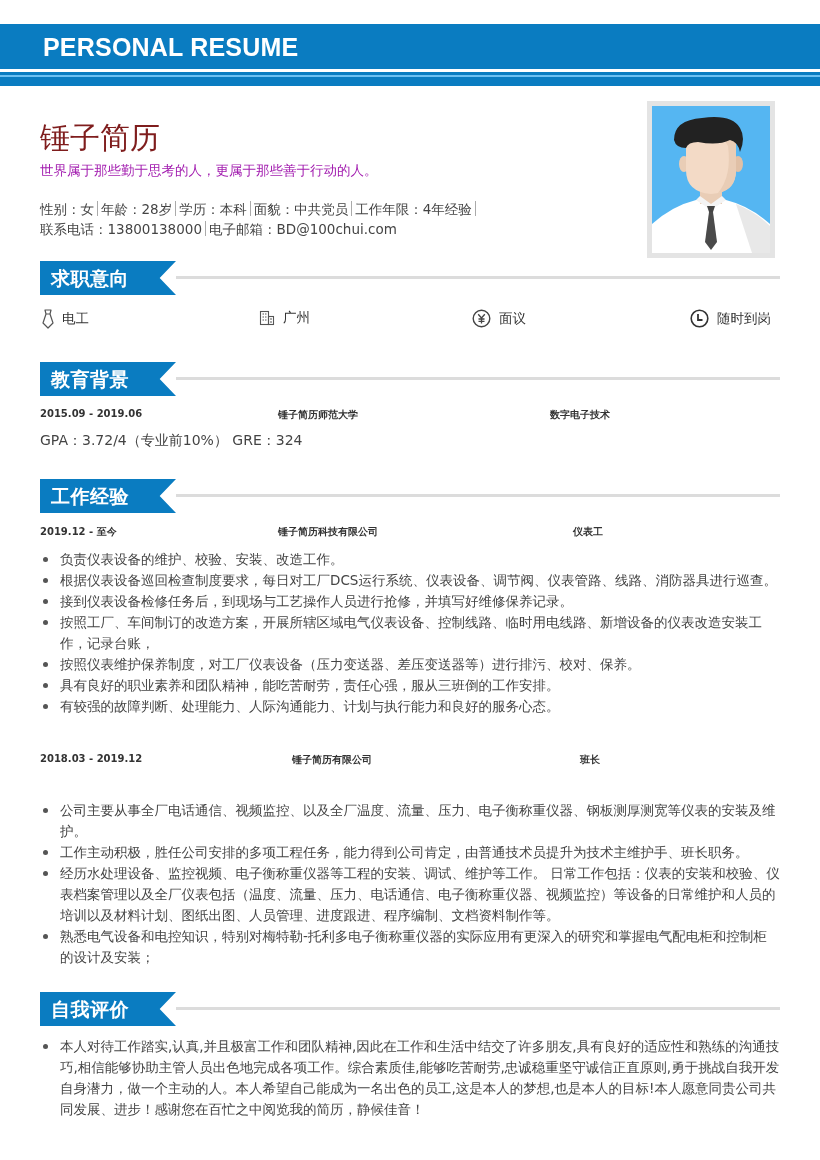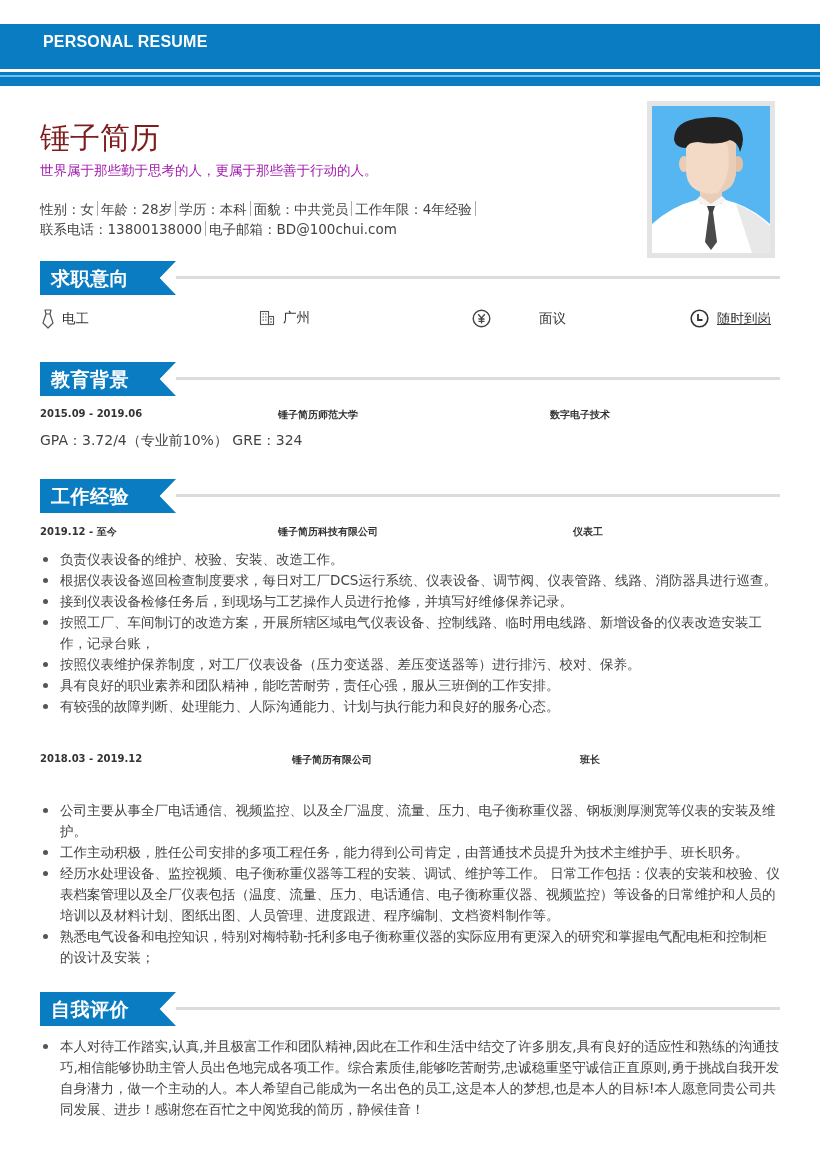--- a/index.html
+++ b/index.html
@@ -2,21 +2,21 @@
 <html><head>
   <meta charset="utf-8">
   <style>
     * { margin: 0; padding: 0; box-sizing: border-box; }
     html, body { width: 820px; height: 1160px; background: #ffffff; overflow: hidden; }
     body { font-family: "DejaVu Sans", "Liberation Sans", sans-serif; color: #333333; position: relative; }
 
     
     .banner { position: absolute; left: 0; top: 24px; width: 820px; height: 62px; }
     .banner-main { position: absolute; left: 0; top: 0; width: 820px; height: 45px; background: #0a7cc1; }
-    .banner-title { position: absolute; left: 43px; top: 9px; font-family: "Liberation Sans", sans-serif; font-weight: bold; font-size: 16px; color: #ffffff; letter-spacing: 0.2px; }
+    .banner-title { position: absolute; left: 43px; top: 9px; font-family: "Liberation Sans", sans-serif; font-weight: bold; font-size: 25px; color: #ffffff; letter-spacing: 0.2px; }
     .banner-gap1 { position: absolute; left: 0; top: 45px; width: 820px; height: 3px; background: #ffffff; }
     .banner-band { position: absolute; left: 0; top: 48px; width: 820px; height: 14px; background: #0a7cc1; }
     .banner-light { position: absolute; left: 0; top: 51px; width: 820px; height: 2px; background: #6cc0f2; }
 
     
     .name { position: absolute; left: 40px; top: 118px; font-size: 30px; color: #7f1d1d; font-weight: normal; }
     .motto { position: absolute; left: 40px; top: 162px; font-size: 13.5px; color: #a21caf; }
     .info-line { position: absolute; left: 40px; font-size: 13.5px; color: #444; white-space: nowrap; }
     .info-line.l1 { top: 201px; }
     .info-line.l2 { top: 221px; }
@@ -105,28 +105,28 @@
     <span>电工</span>
   </div>
   <div class="intent-item" style="left:219px;">
     <svg width="16" height="16" viewBox="0 0 16 16">
       <rect x="1.5" y="1.5" width="8" height="13" fill="none" stroke="#555" stroke-width="1.1"></rect>
       <rect x="9.5" y="6.5" width="5" height="8" fill="none" stroke="#555" stroke-width="1.1"></rect>
       <path d="M3.5 4h1.5M6 4h1.5M3.5 7h1.5M6 7h1.5M3.5 10h1.5M6 10h1.5M11 9h2M11 12h2" stroke="#555" stroke-width="1"></path>
     </svg>
     <span>广州</span>
   </div>
-  <div class="intent-item" style="left:432px;gap:40px;">
+  <div class="intent-item" style="left:432px;">
     <svg width="19" height="19" viewBox="0 0 19 19">
       <circle cx="9.5" cy="9.5" r="8.3" fill="none" stroke="#444" stroke-width="1.4"></circle>
       <path d="M6.2 5.2 L9.5 9 L12.8 5.2 M9.5 9 L9.5 14.5 M6.5 10 L12.5 10 M6.5 12.3 L12.5 12.3" fill="none" stroke="#444" stroke-width="1.3"></path>
     </svg>
     <span>面议</span>
   </div>
-  <div class="intent-item" style="left:650px;text-decoration:underline;">
+  <div class="intent-item" style="left:650px;">
     <svg width="19" height="19" viewBox="0 0 19 19">
       <circle cx="9.5" cy="9.5" r="8.3" fill="none" stroke="#333" stroke-width="1.6"></circle>
       <path d="M8 5 L8 11 L12.5 11" fill="none" stroke="#333" stroke-width="1.8"></path>
     </svg>
     <span>随时到岗</span>
   </div>
 </div>
 
 <div class="section-head" style="top:362px;">
   <div class="tag"></div>

